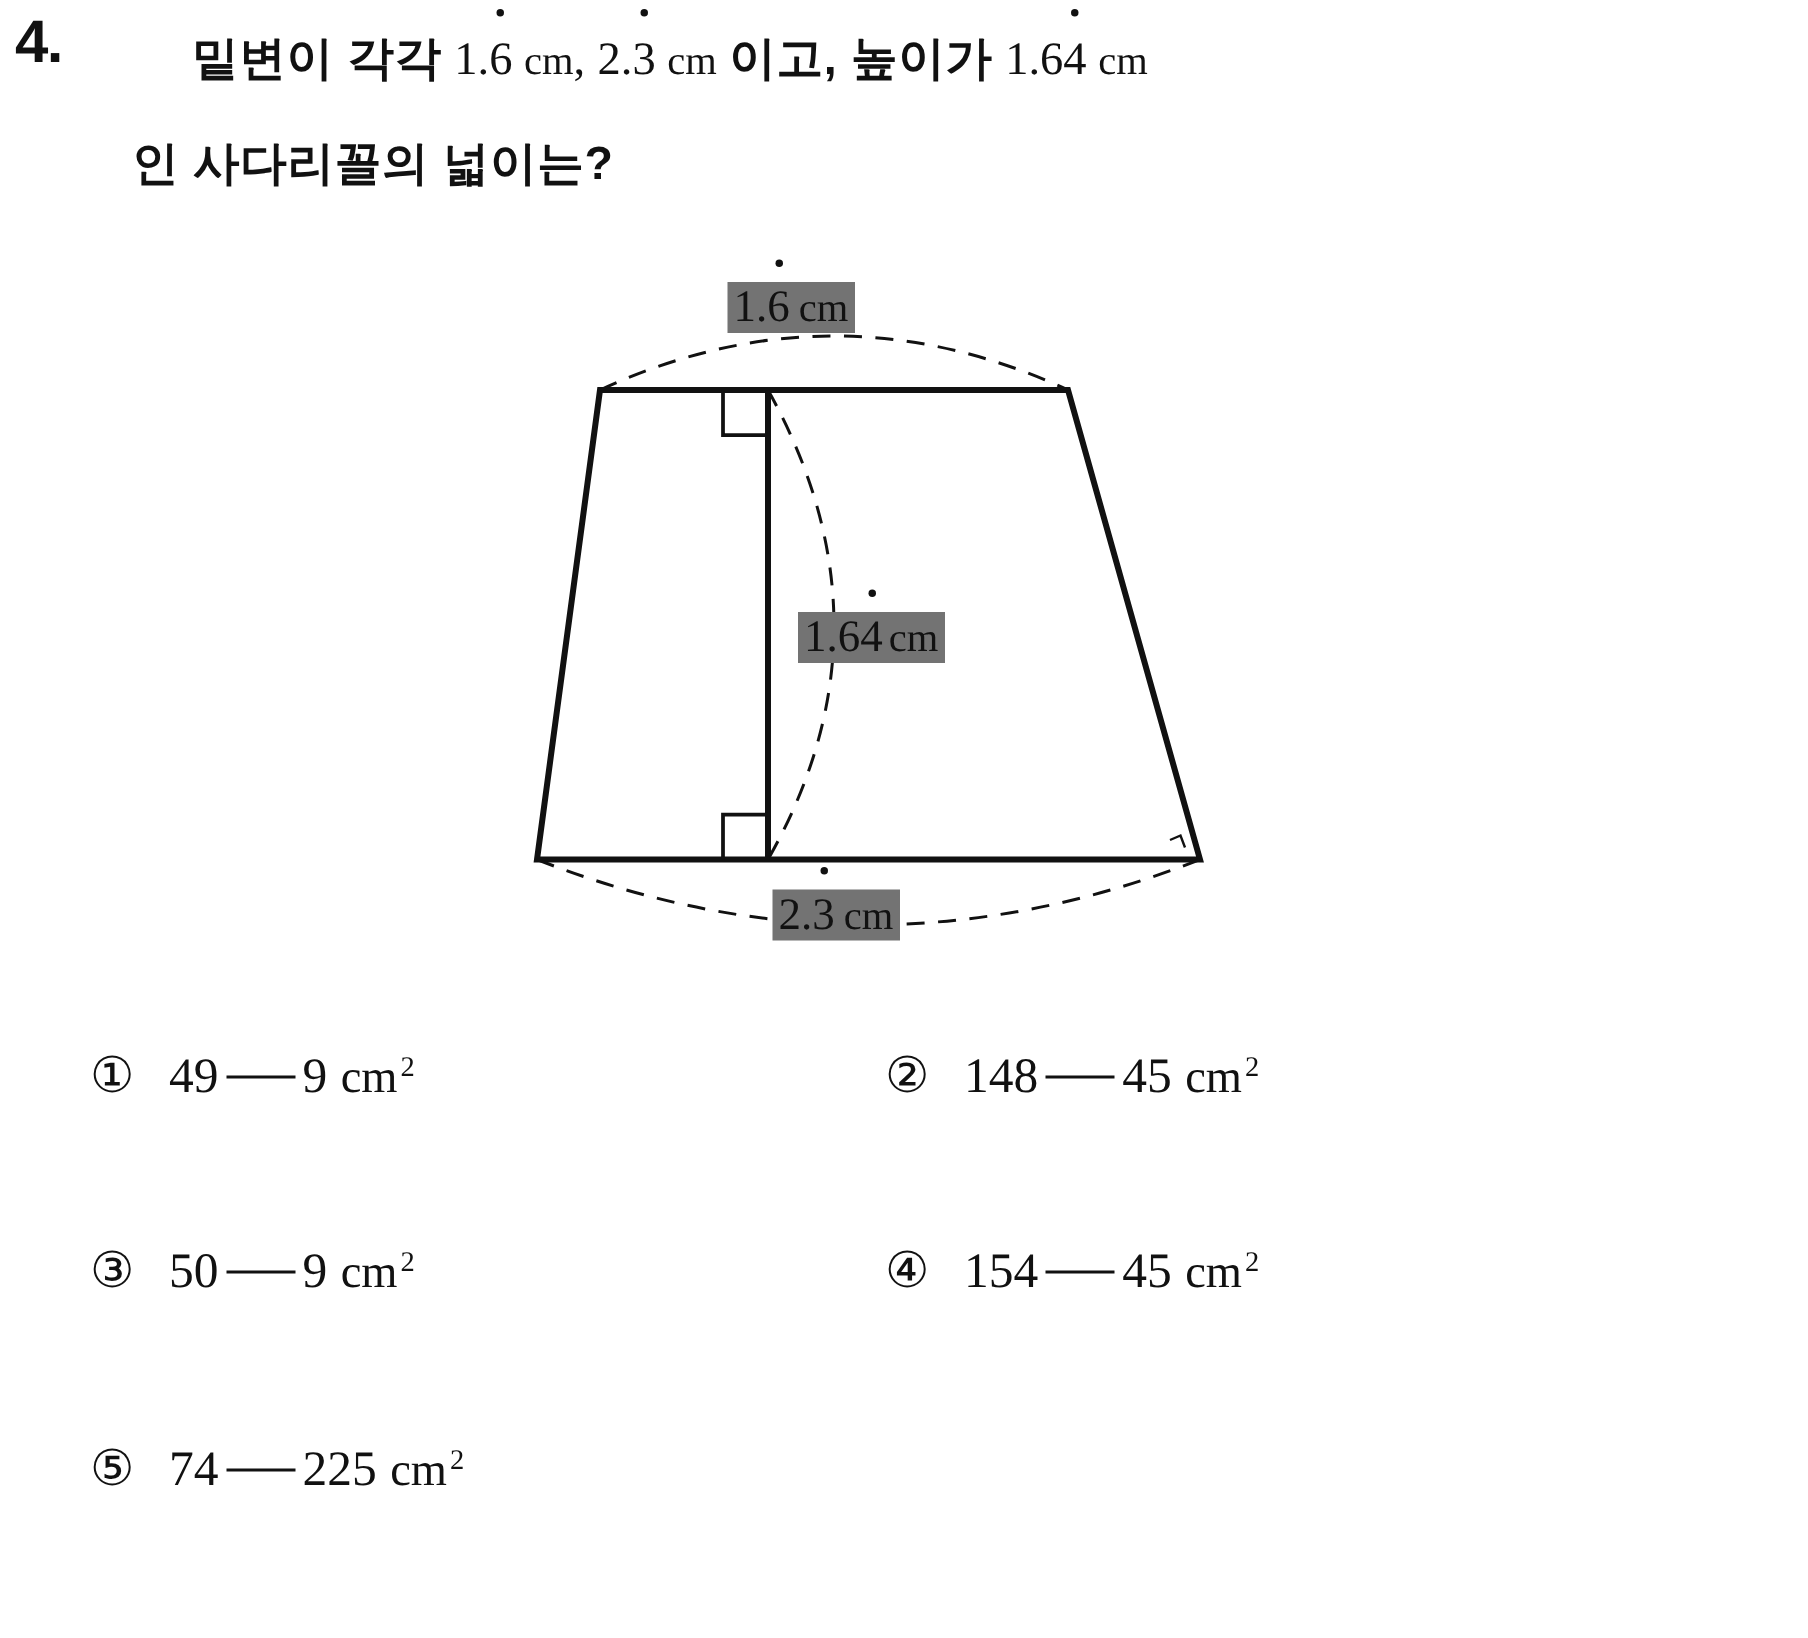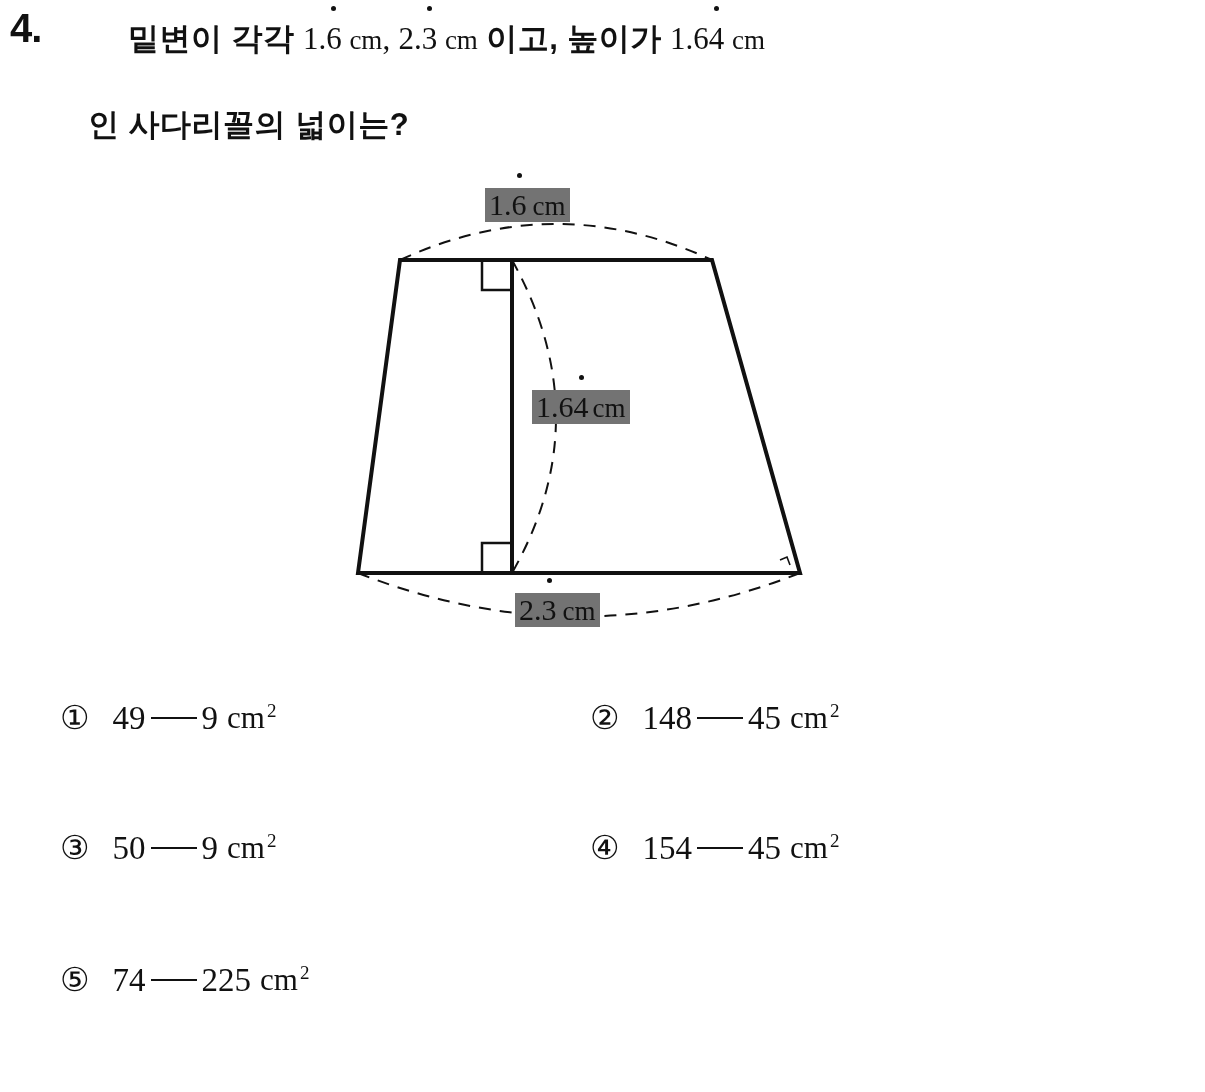--- a/index.html
+++ b/index.html
@@ -32,21 +32,21 @@
     font-weight: bold;
     font-size: 40px;
     letter-spacing: -1px;
   }
   .qline {
     position: absolute;
     white-space: nowrap;
     font-size: 33px;
   }
   #qline1 { left: 128px; top: 18px; }
-  #qline2 { left: 88px;  top: 104px; }
+  #qline2 { left: 88px;  top: 88px; }
 
   .ko {
     font-family: "Liberation Sans", sans-serif;
     font-weight: bold;
     font-size: 31px;
     letter-spacing: 0.5px;
   }
   .math {
     font-family: "Liberation Serif", serif;
     font-size: 31px;
@@ -85,21 +85,21 @@
 
   .fig-label {
     position: absolute;
     font-family: "Liberation Serif", serif;
     font-size: 30px;
     white-space: nowrap;
     background: #737373;
     padding: 0 4px;
   }
   #label-top    { left: 185px; top: 20px; }
-  #label-height { left: 232px; top: 222px; }
+  #label-height { left: 232px; top: 240px; }
   #label-bottom { left: 215px; top: 425px; }
 
   
   #choices {
     position: absolute;
     left: 0;
     top: 690px;
     width: 1205px;
     height: 400px;
   }

